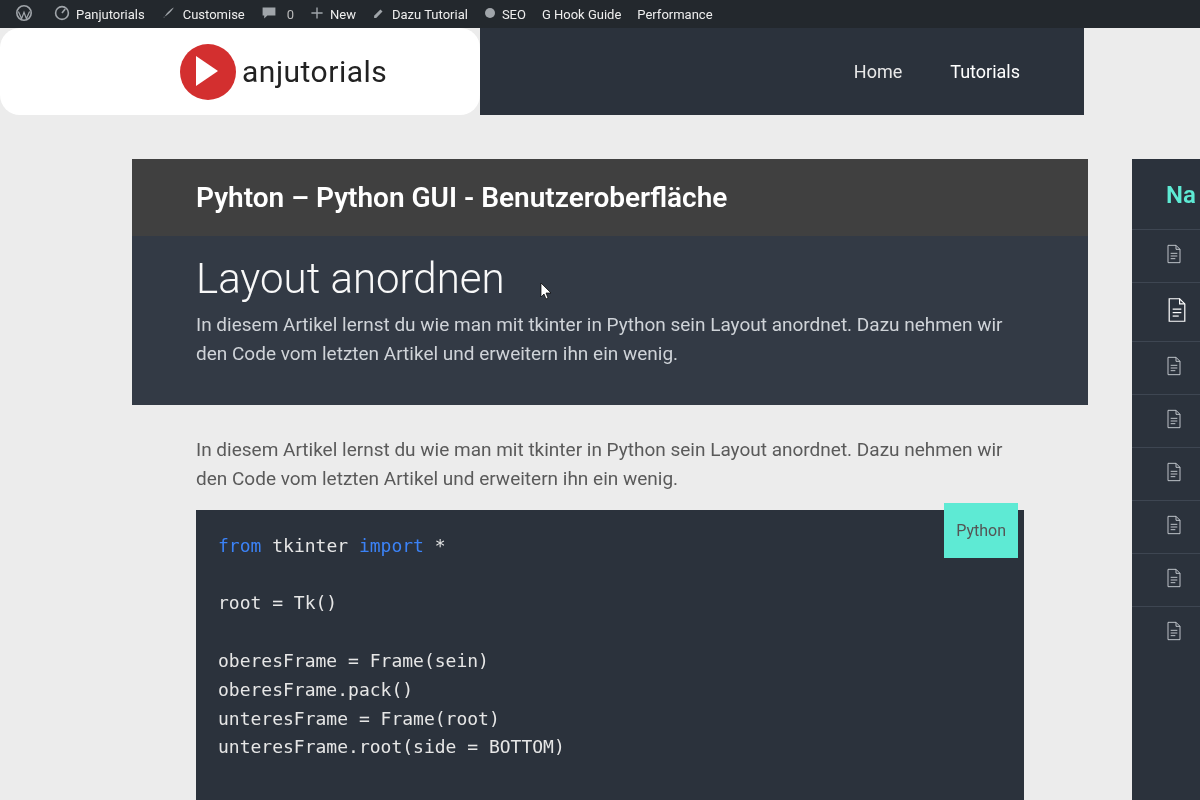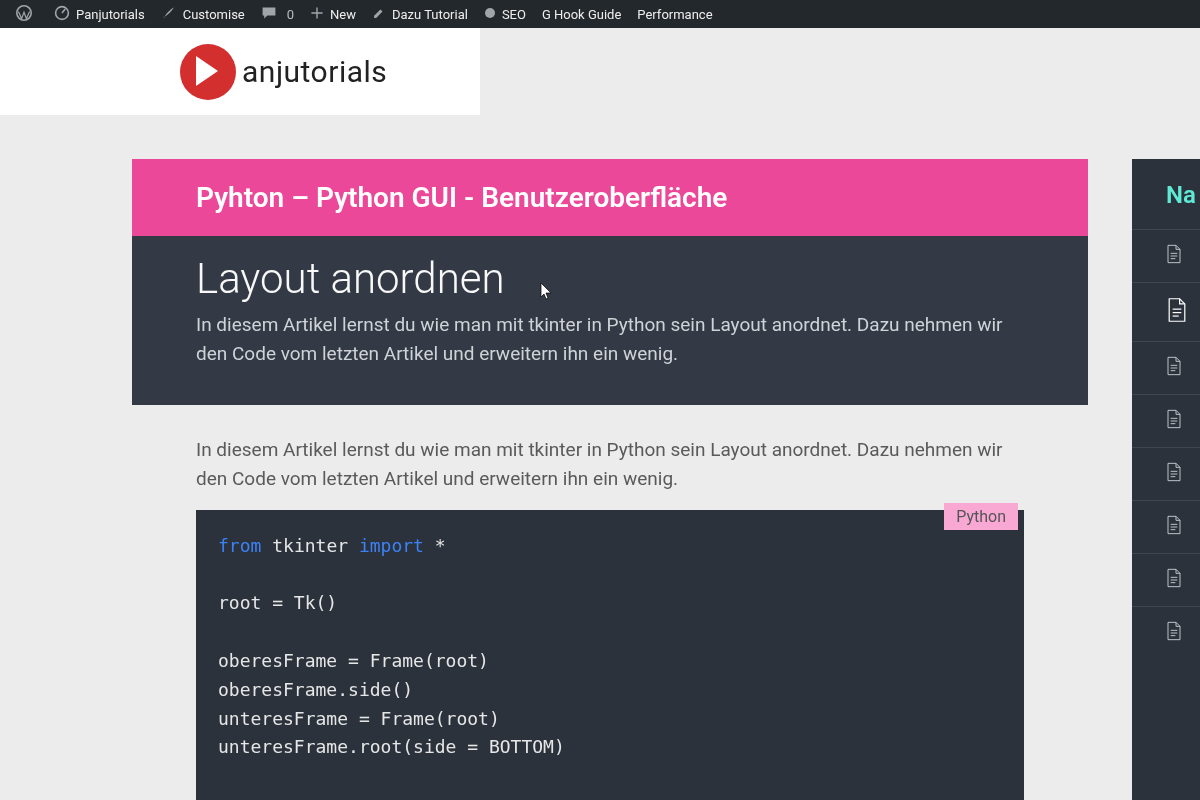--- a/index.html
+++ b/index.html
@@ -45,20 +45,21 @@
   .topnav-wrap {
     display: flex;
     height: 87px;
   }
   .logo-box {
     background: #ffffff;
     width: 480px;
     display: flex;
     align-items: center;
     padding-left: 180px;
+    border-radius: 20px;
   }
   .logo {
     display: flex;
     align-items: center;
   }
   .logo .mark {
     width: 56px; height: 56px;
     border-radius: 50%;
     background: #d32f2f;
     position: relative;
@@ -112,21 +113,21 @@
   .sidebar-col {
     flex: 1;
     background: #2b323c;
     color: #fff;
     padding: 22px 0 0 0;
     min-height: 700px;
   }
 
   
   .course-title-bar {
-    background: #ec4899;
+    background: #404040;
     color: #fff;
     font-size: 28px;
     font-weight: 600;
     padding: 22px 64px;
   }
   .lesson-header {
     background: #333a45;
     color: #e6e6e6;
     padding: 18px 64px 36px 64px;
   }
@@ -154,24 +155,24 @@
     max-width: 820px;
     margin-bottom: 16px;
   }
 
   
   .code-wrap { position: relative; }
   .code-lang-badge {
     position: absolute;
     top: -7px;
     right: 6px;
-    background: #f9a8d4;
+    background: #5eead4;
     color: #555;
     font-size: 16px;
-    padding: 4px 12px;
+    padding: 18px 12px;
   }
   pre.code {
     background: #2b323c;
     color: #e6e6e6;
     font-family: "Menlo", "Consolas", monospace;
     font-size: 18px;
     line-height: 1.6;
     padding: 22px 22px 60px 22px;
     white-space: pre;
     overflow: hidden;
@@ -275,20 +276,28 @@
   </div>
 </div>
 
 <div class="topnav-wrap">
   <div class="logo-box">
     <div class="logo">
       <div class="mark"></div>
       <div class="word">anjutorials</div>
     </div>
   </div>
+  <div class="mainnav">
+    <div class="navlink">
+        <span>Home</span>
+      </div>
+    <div class="navlink tutorials">
+        <span>Tutorials</span>
+      </div>
+  </div>
   <div class="nav-tail"></div>
 </div>
 
 <div class="content-area">
   <div class="article-col">
 
     <div class="course-title-bar">
       <span>Pyhton – Python GUI - Benutzeroberfläche</span>
     </div>
 
@@ -299,22 +308,22 @@
 
     <div class="article-body">
       <p class="intro">In diesem Artikel lernst du wie man mit tkinter in Python sein Layout anordnet. Dazu nehmen wir den Code vom letzten Artikel und erweitern ihn ein wenig.</p>
 
       <div class="code-wrap">
         <div class="code-lang-badge">Python</div>
         <pre class="code" id="code-block"><span class="tok-kw">from</span> <span class="tok-id">tkinter</span> <span class="tok-kw">import</span> <span class="tok-id">*</span>
 
 <span class="tok-id">root = Tk()</span>
 
-<span class="tok-id">oberesFrame = Frame(root)</span>
-<span class="tok-id">oberesFrame.side()</span>
+<span class="tok-id">oberesFrame = Frame(sein)</span>
+<span class="tok-id">oberesFrame.pack()</span>
 <span class="tok-id">unteresFrame = Frame(root)</span>
 <span class="tok-id">unteresFrame.root(side = BOTTOM)</span>
 </pre>
       </div>
     </div>
 
   </div>
 
   <div class="sidebar-col">
     <div class="side-title">Na</div>

